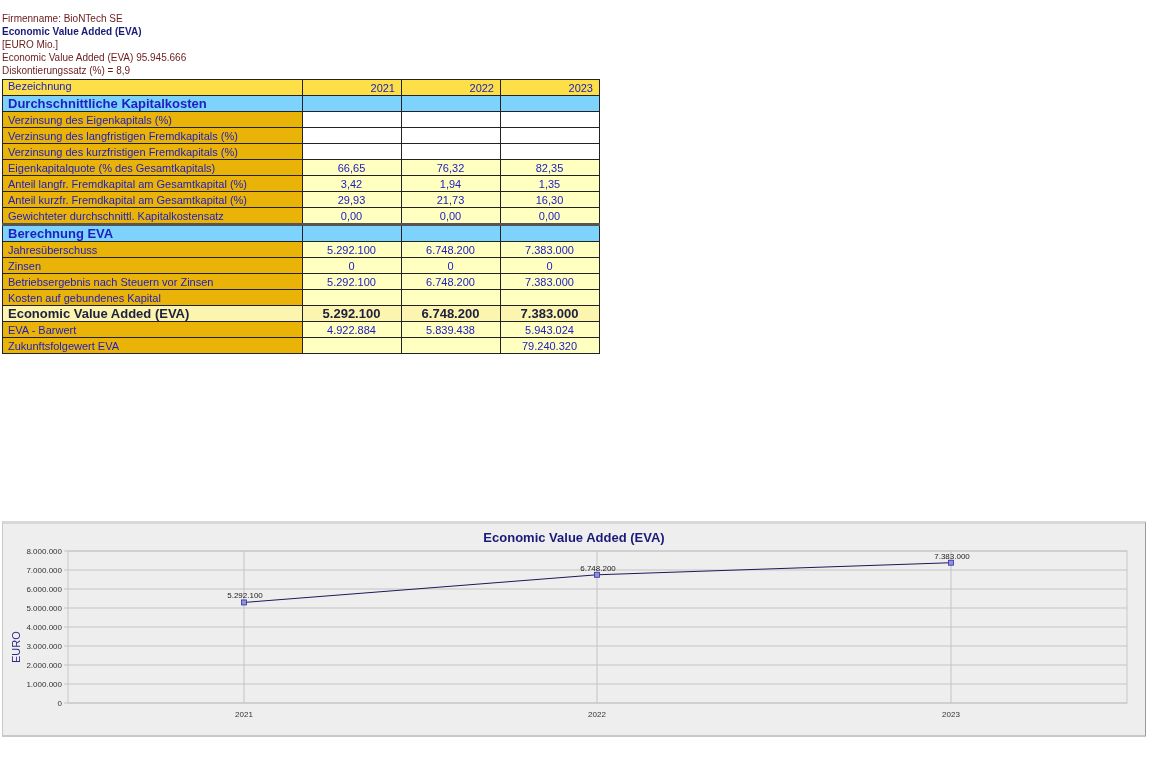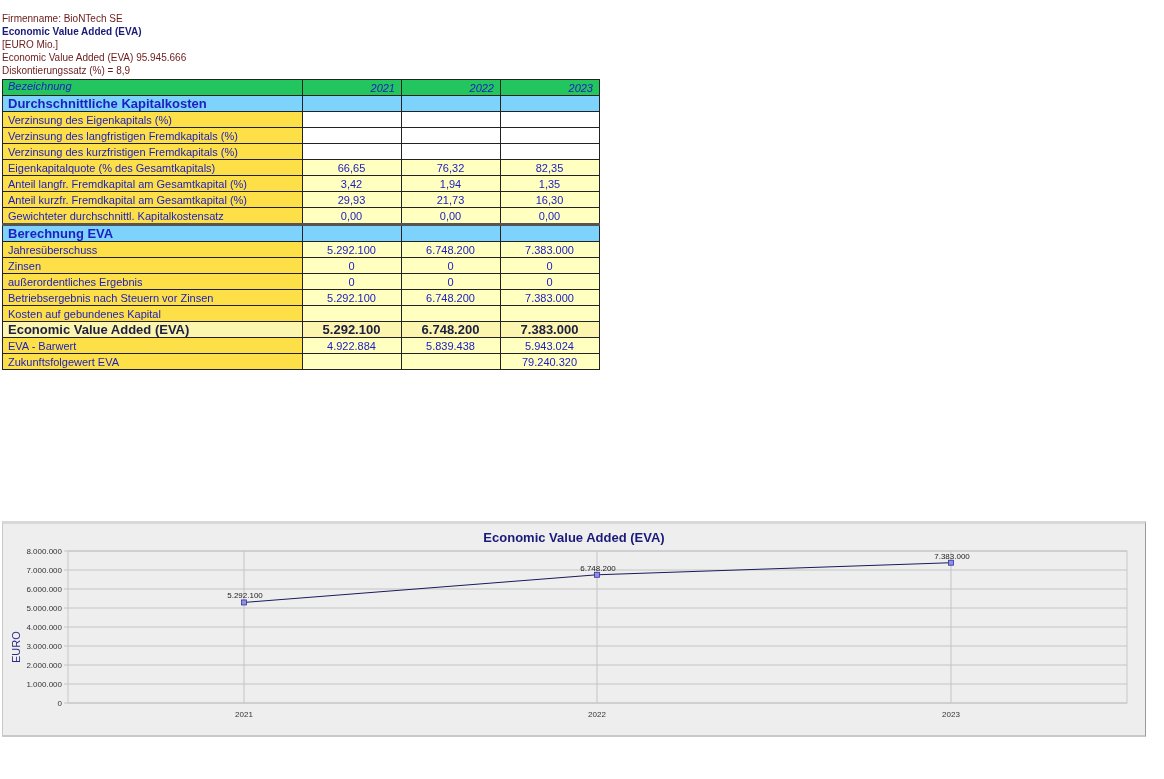--- a/index.html
+++ b/index.html
@@ -8,25 +8,25 @@
   .hdr { position: absolute; left: 2px; top: 12px; font-size: 10px; line-height: 13px; color: #6b1a1a; }
   .hdr .title { color: #1a1a7a; font-weight: bold; }
   .hdr div { white-space: nowrap; }
 
   table.grid { position: absolute; left: 2px; top: 79px; border-collapse: collapse;
                font-size: 11px; table-layout: fixed; }
   table.grid td { border: 1px solid #222; padding: 0 6px 0 5px; height: 15px; color: #2020c0;
                   white-space: nowrap; overflow: hidden; }
   table.grid col.c0 { width: 300px; }
   table.grid col.cn { width: 99px; }
-  .head td { background: #22c55e; height: 23px; vertical-align: top; font-style: italic; }
+  .head td { background: #fde047; height: 23px; vertical-align: top; }
   .head td.num { vertical-align: middle; text-align: right; }
   .sec td { background: #7dd3fc; font-size: 13px; font-weight: bold; height: 15px; line-height: 15px; }
   .sec.thick td { border-top: 3px solid #555; }
-  .lbl { background: #fde047; }
+  .lbl { background: #eab308; }
   td.num { text-align: center; color: #202050; }
   td.num.yellow { background: #ffffc0; }
   td.num.white { background: #ffffff; }
   .bigrow td { background: #fbf5b0; font-size: 13px; font-weight: bold; color: #202040; height: 16px; }
   .bigrow td.lbl { color: #202040; }
   .bigrow td.num { color: #202040; }
 
   .chart { position: absolute; left: 2px; top: 521px; width: 1144px; height: 216px;
            background: #eeeeee; border-top: 3px solid #d8d8d8; border-right: 1px solid #999;
            border-bottom: 2px solid #c8c8c8; border-left: 1px solid #c8c8c8; box-sizing: border-box; }
@@ -116,26 +116,20 @@
         <td class=""></td>
       </tr>
       <tr>
         <td class="lbl">Jahresüberschuss</td>
         <td class="num yellow">5.292.100</td>
         <td class="num yellow">6.748.200</td>
         <td class="num yellow">7.383.000</td>
       </tr>
       <tr>
         <td class="lbl">Zinsen</td>
-        <td class="num yellow">0</td>
-        <td class="num yellow">0</td>
-        <td class="num yellow">0</td>
-      </tr>
-      <tr>
-        <td class="lbl">außerordentliches Ergebnis</td>
         <td class="num yellow">0</td>
         <td class="num yellow">0</td>
         <td class="num yellow">0</td>
       </tr>
       <tr>
         <td class="lbl">Betriebsergebnis nach Steuern vor Zinsen</td>
         <td class="num yellow">5.292.100</td>
         <td class="num yellow">6.748.200</td>
         <td class="num yellow">7.383.000</td>
       </tr>

